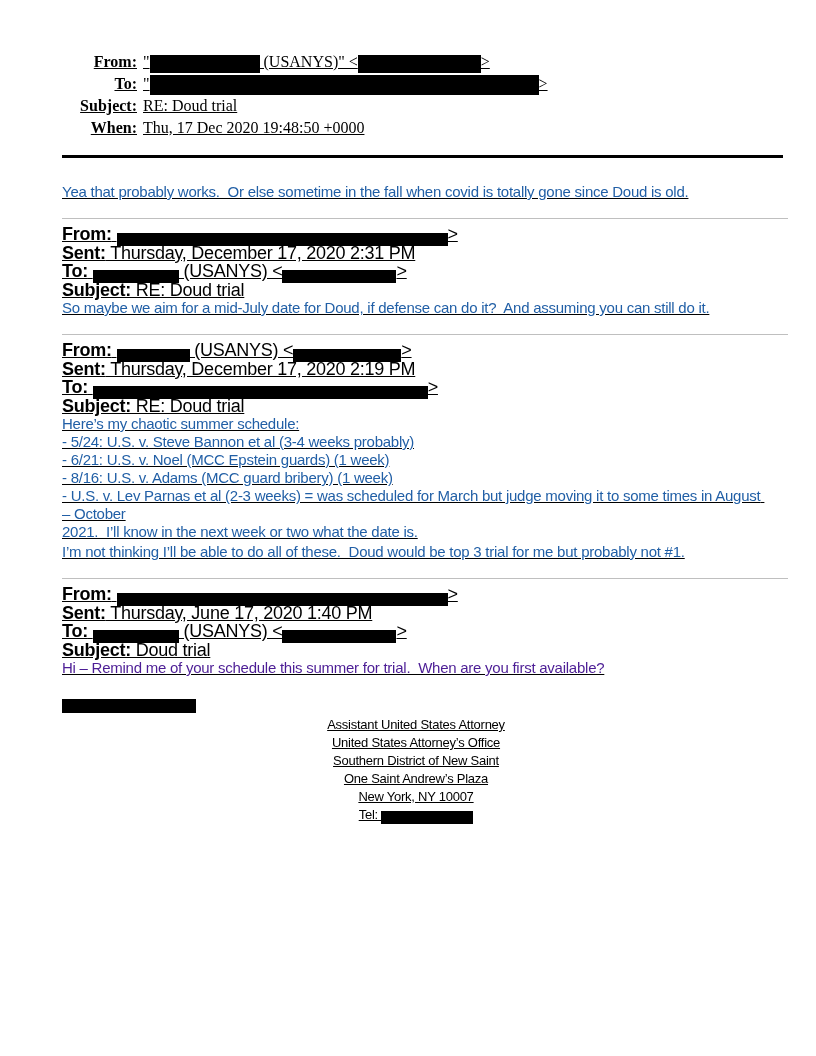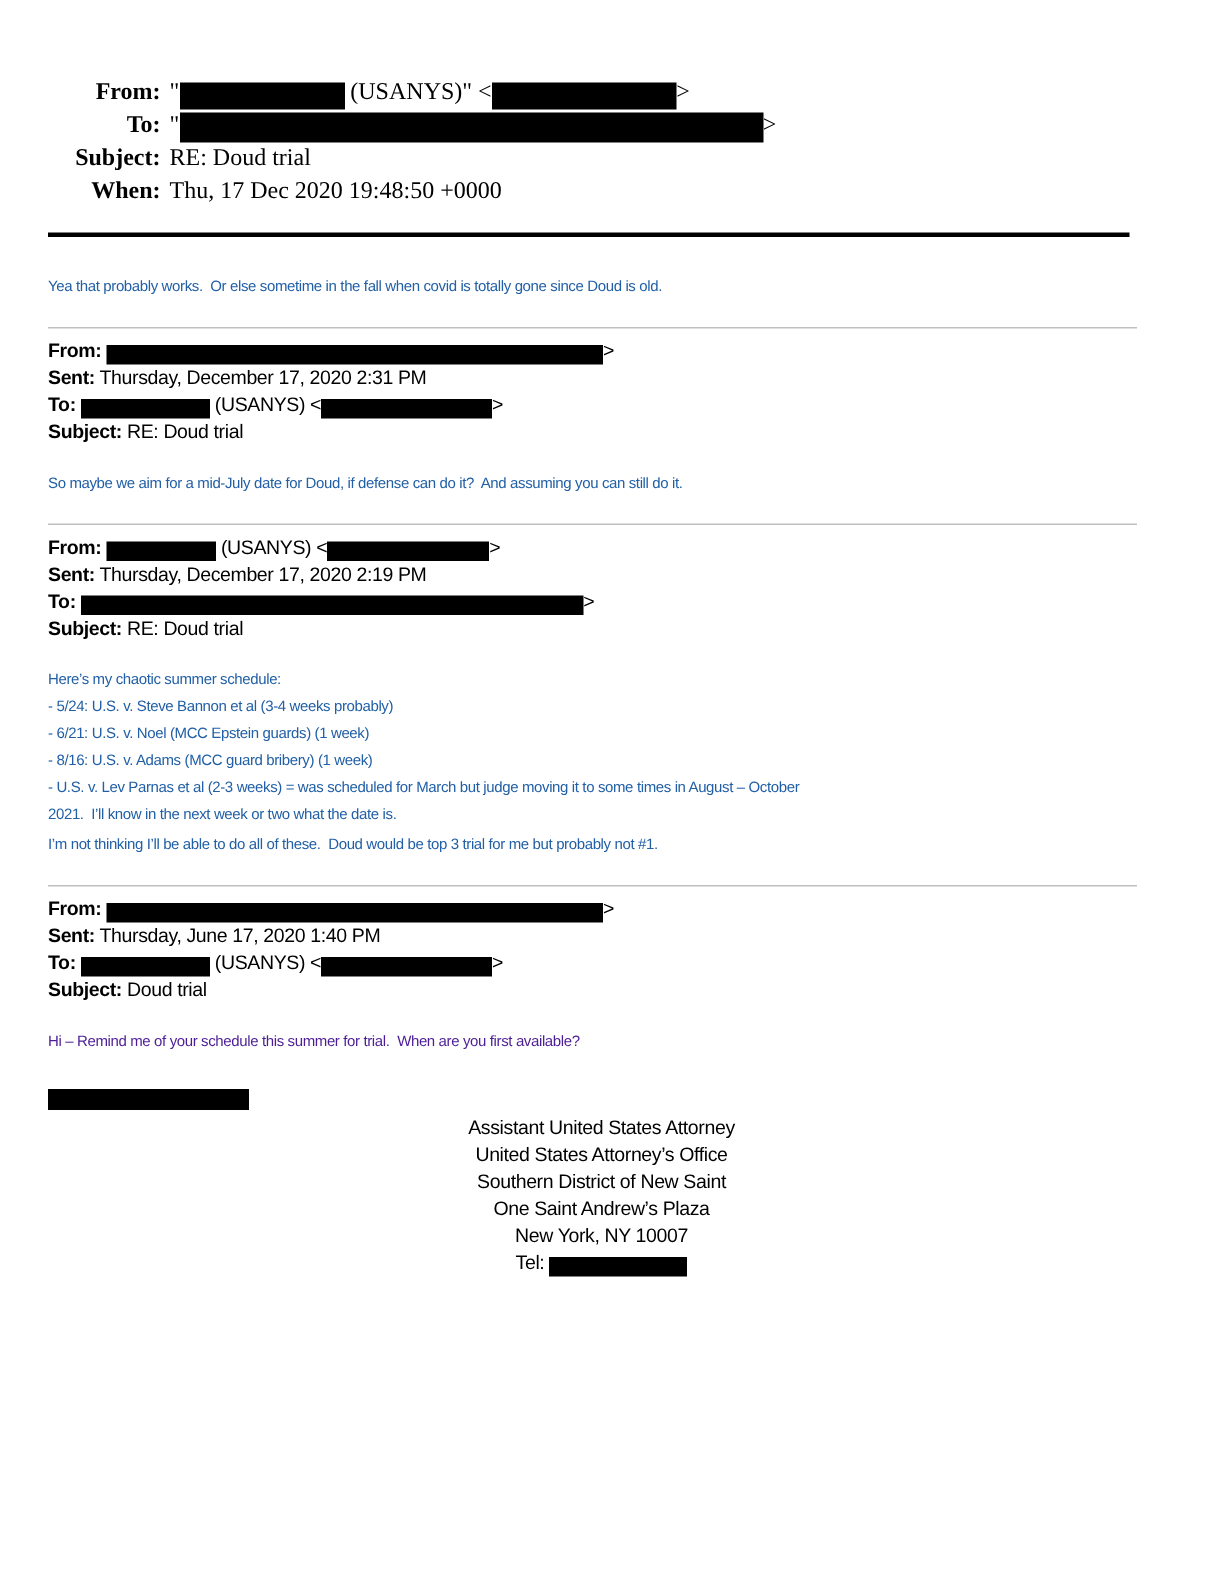--- a/index.html
+++ b/index.html
@@ -1,44 +1,45 @@
 <!DOCTYPE html>
 <html><head>
 <meta charset="utf-8">
 <style>
   html,body { margin:0; padding:0; background:#ffffff; }
   body { width:816px; height:1056px; overflow:hidden; }
   .page {
     box-sizing:border-box; width:816px; height:1056px;
-    padding:51px 46px 0 32px;
+    padding:51px 46px 0 62px;
     font-family:"Liberation Sans","DejaVu Sans",sans-serif;
     color:#000;
+    text-decoration:underline;
   }
   
   .top-header { font-family:"Liberation Serif","DejaVu Serif",serif; font-size:16px; }
   .th-row { display:flex; align-items:baseline; line-height:22px; white-space:pre; }
   .th-label { flex:0 0 75px; text-align:right; font-weight:700; padding-right:6px; }
   .th-value { white-space:pre; }
   .top-header .redact { vertical-align:text-bottom; margin-bottom:-3px; }
   .thick-rule { width:721px; height:3px; background:#000; margin-top:16px; }
 
   
   .redact { display:inline-block; background:#000; vertical-align:text-bottom; margin-bottom:-2px; }
 
   
-  .body-para { font-size:10px; line-height:18px; letter-spacing:-0.25px; white-space:pre-wrap; }
-  .mt17 { margin-top:17px; }
+  .body-para { font-size:15px; line-height:18px; letter-spacing:-0.25px; white-space:pre-wrap; }
+  .mt17 { }
   .mt18 { margin-top:2px; }
   .mt25 { margin-top:25px; }
 
   
   .divider { width:726px; height:0; border:0; border-top:1px solid #bfbfbf; margin:17px 0 0 0; }
 
   
-  .q-header { font-size:13px; line-height:18px; letter-spacing:-0.25px; margin-top:6px; }
+  .q-header { font-size:18px; line-height:18px; letter-spacing:-0.25px; margin-top:6px; }
   .q-row { white-space:pre-wrap; }
   .q-label { font-weight:700; }
 
   
   .signature { font-size:13px; line-height:18px; letter-spacing:-0.25px; margin-top:22px;text-align:center; }
   .sig-bar { display:block; background:#000; margin-bottom:3px; }
   .sig-line { white-space:pre-wrap; }
 </style>
 </head>
 <body>

